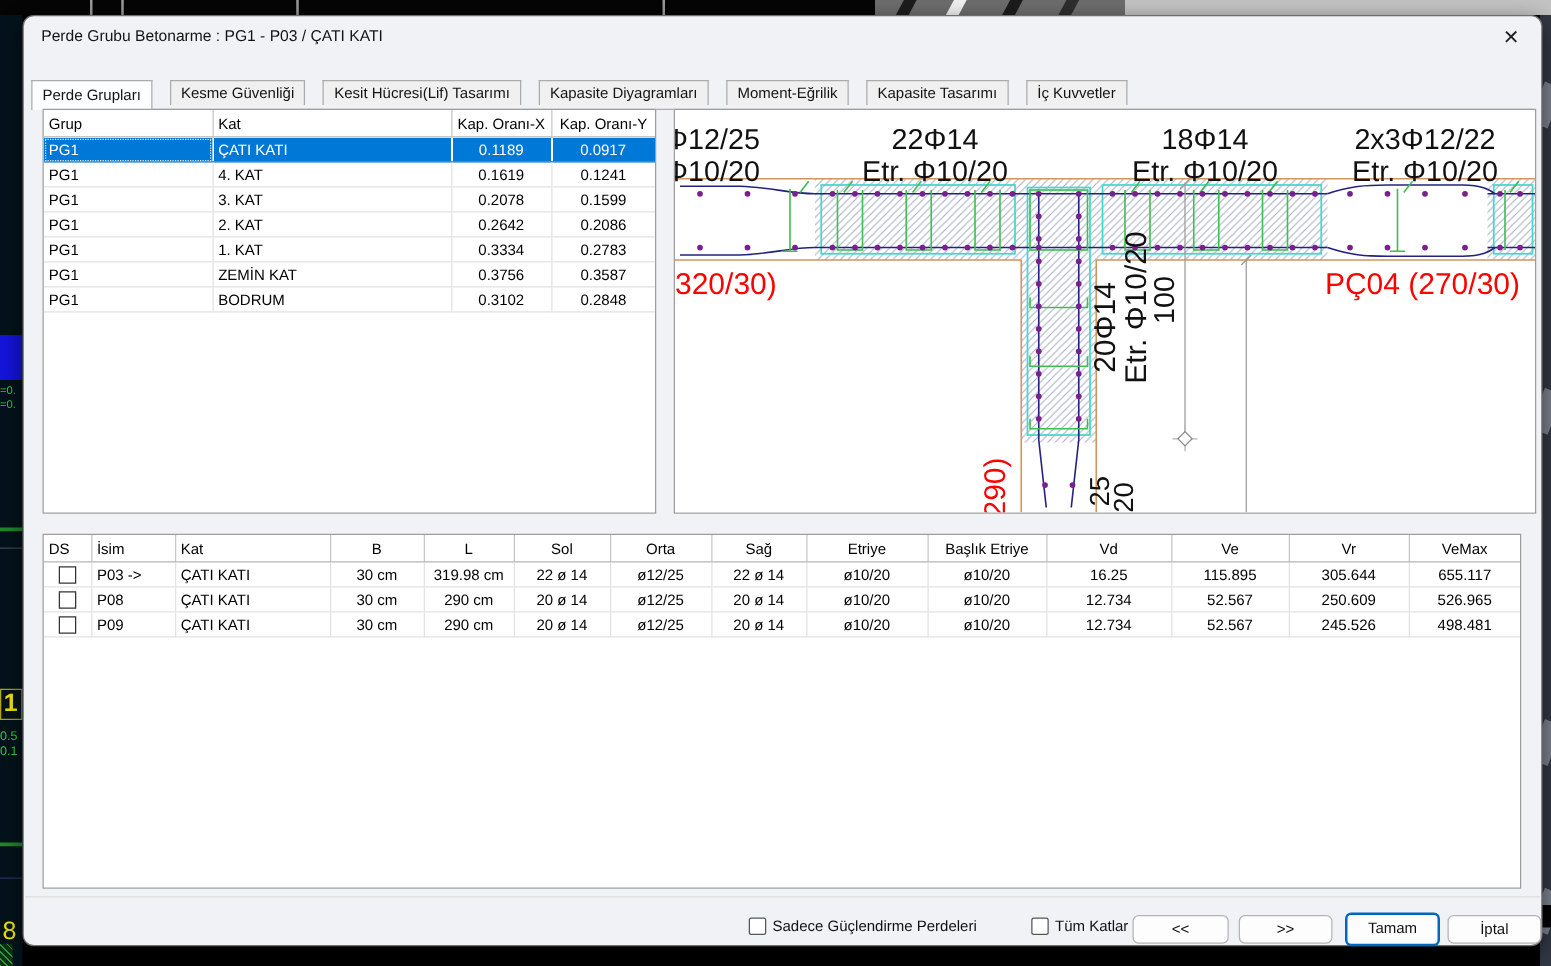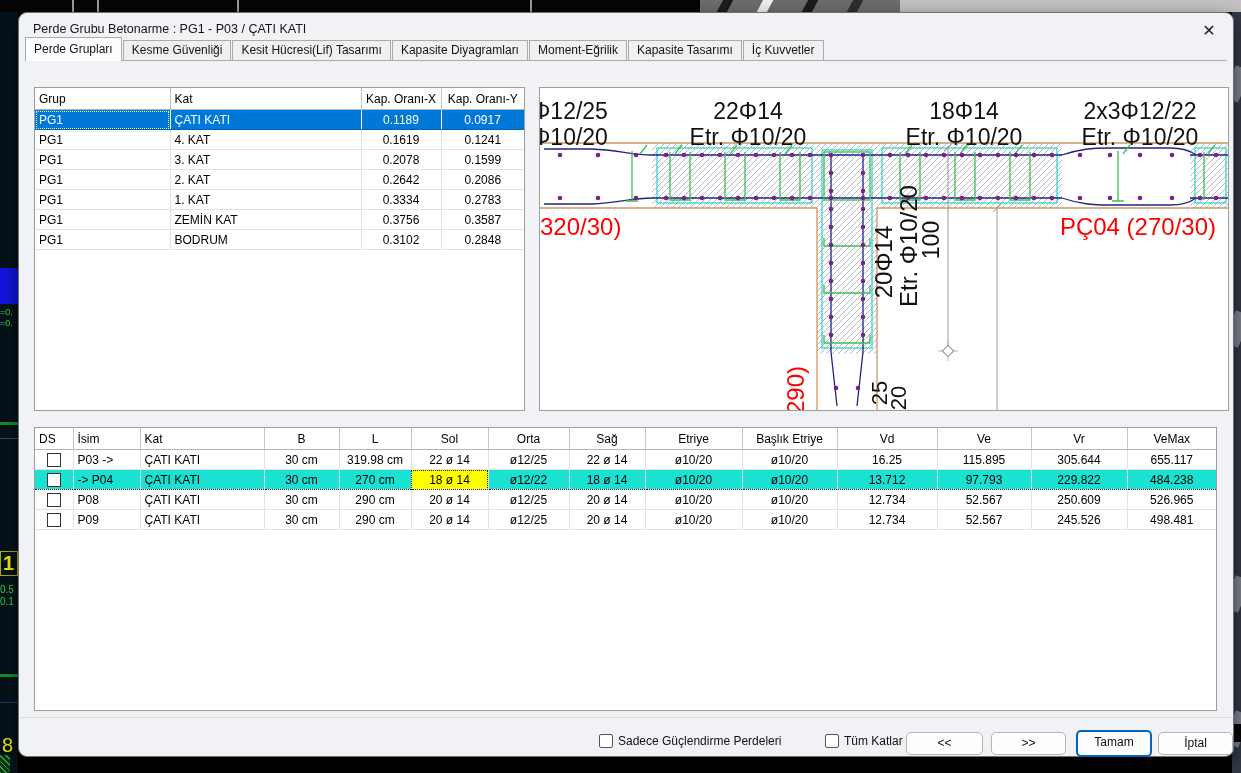--- a/index.html
+++ b/index.html
@@ -28,22 +28,22 @@
 
   
   #dialog{left:18px;top:12px;width:1214px;height:743px;background:#f0f2f5;
       border:1px solid #6f6f6f;border-radius:9px;
       box-shadow:0 6px 18px rgba(0,0,0,.55);}
   #dlg-title{left:14px;top:9px;font-size:12.5px;color:#141414;}
   #dlg-close{right:12px;top:7px;width:24px;height:22px;font-size:16px;line-height:22px;
       text-align:center;color:#222;cursor:default;}
 
   
-  #tabs{left:6px;top:24px;width:1202px;height:23px;display:flex;align-items:flex-end;
-      border-bottom:1px solid #ababab;}
+  #tabs{left:6px;top:51px;width:1202px;height:23px;display:flex;
+      border-bottom:1px solid #ababab;gap:13px;}
   .tab{font-size:12px;color:#141414;background:#f0f0f0;border:1px solid #ababab;
       border-bottom:none;padding:2px 8px 3px;height:14px;line-height:14px;margin-right:1px;white-space:nowrap;}
   .tab.active{background:#fcfdff;height:18px;line-height:18px;margin-bottom:-1px;padding-bottom:3px;}
 
   
   .panel{position:absolute;background:#fff;border:1px solid #9d9d9d;}
   #group-panel{left:15px;top:74px;width:489px;height:322px;overflow:hidden;}
   #draw-panel{left:520px;top:74px;width:688px;height:322px;overflow:hidden;}
   #wall-panel{left:15px;top:414px;width:1181px;height:282px;overflow:hidden;}
 
@@ -401,36 +401,20 @@
           <td class="c">22 ø 14</td>
           <td class="c">ø12/25</td>
           <td class="c">22 ø 14</td>
           <td class="c">ø10/20</td>
           <td class="c">ø10/20</td>
           <td class="c">16.25</td>
           <td class="c">115.895</td>
           <td class="c">305.644</td>
           <td class="c">655.117</td>
         </tr>
-        <tr class="sel-cyan">
-          <td class="c"><span class="cb"></span></td>
-          <td class="l">-&gt; P04</td>
-          <td class="l">ÇATI KATI</td>
-          <td class="c">30 cm</td>
-          <td class="c">270 cm</td>
-          <td class="c hl-yellow">18 ø 14</td>
-          <td class="c">ø12/22</td>
-          <td class="c">18 ø 14</td>
-          <td class="c">ø10/20</td>
-          <td class="c">ø10/20</td>
-          <td class="c">13.712</td>
-          <td class="c">97.793</td>
-          <td class="c">229.822</td>
-          <td class="c">484.238</td>
-        </tr>
         <tr>
           <td class="c"><span class="cb"></span></td>
           <td class="l">P08</td>
           <td class="l">ÇATI KATI</td>
           <td class="c">30 cm</td>
           <td class="c">290 cm</td>
           <td class="c">20 ø 14</td>
           <td class="c">ø12/25</td>
           <td class="c">20 ø 14</td>
           <td class="c">ø10/20</td>

